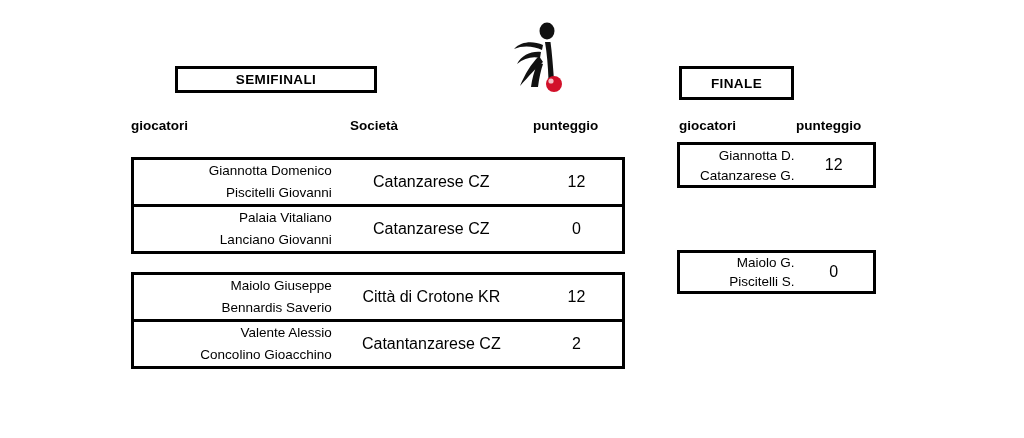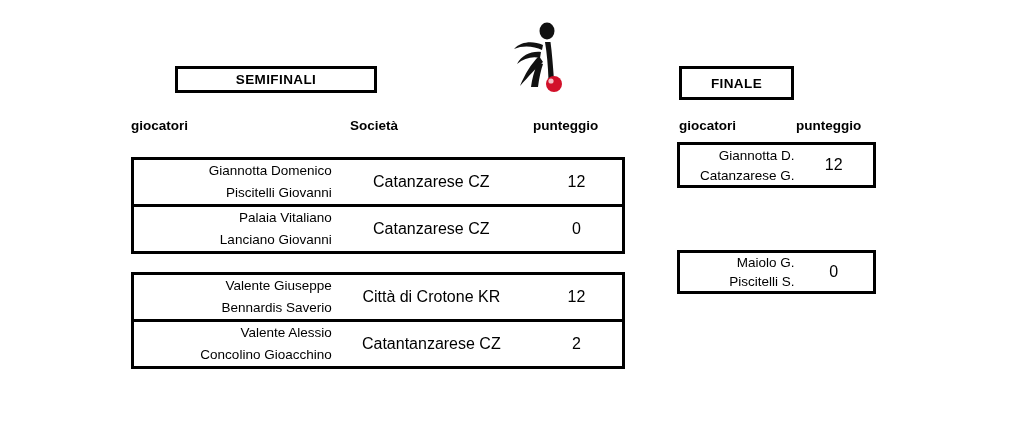--- a/index.html
+++ b/index.html
@@ -146,21 +146,21 @@
 </table>
 
 <table class="btable" id="sf-table-2">
   <colgroup>
     <col class="c-players">
       <col class="c-society">
       <col class="c-score">
   </colgroup>
   <tbody>
     <tr>
-      <td class="cell-player">Valente Giuseppe</td>
+      <td class="cell-player">Maiolo Giuseppe</td>
       <td class="cell-society" rowspan="2">Città di Crotone KR</td>
       <td class="cell-score" rowspan="2">12</td>
     </tr>
     <tr>
       <td class="cell-player last-of-pair">Bennardis Saverio</td>
     </tr>
     <tr class="pair-sep">
       <td class="cell-player">Valente Alessio</td>
       <td class="cell-society" rowspan="2">Catantanzarese CZ</td>
       <td class="cell-score" rowspan="2">2</td>

